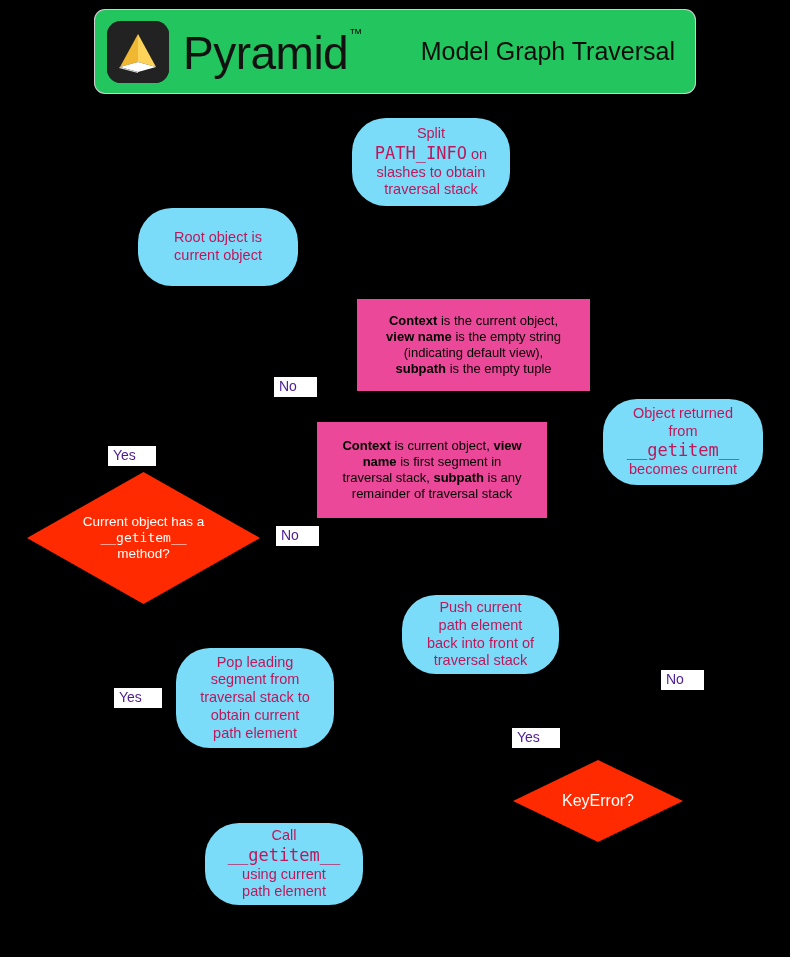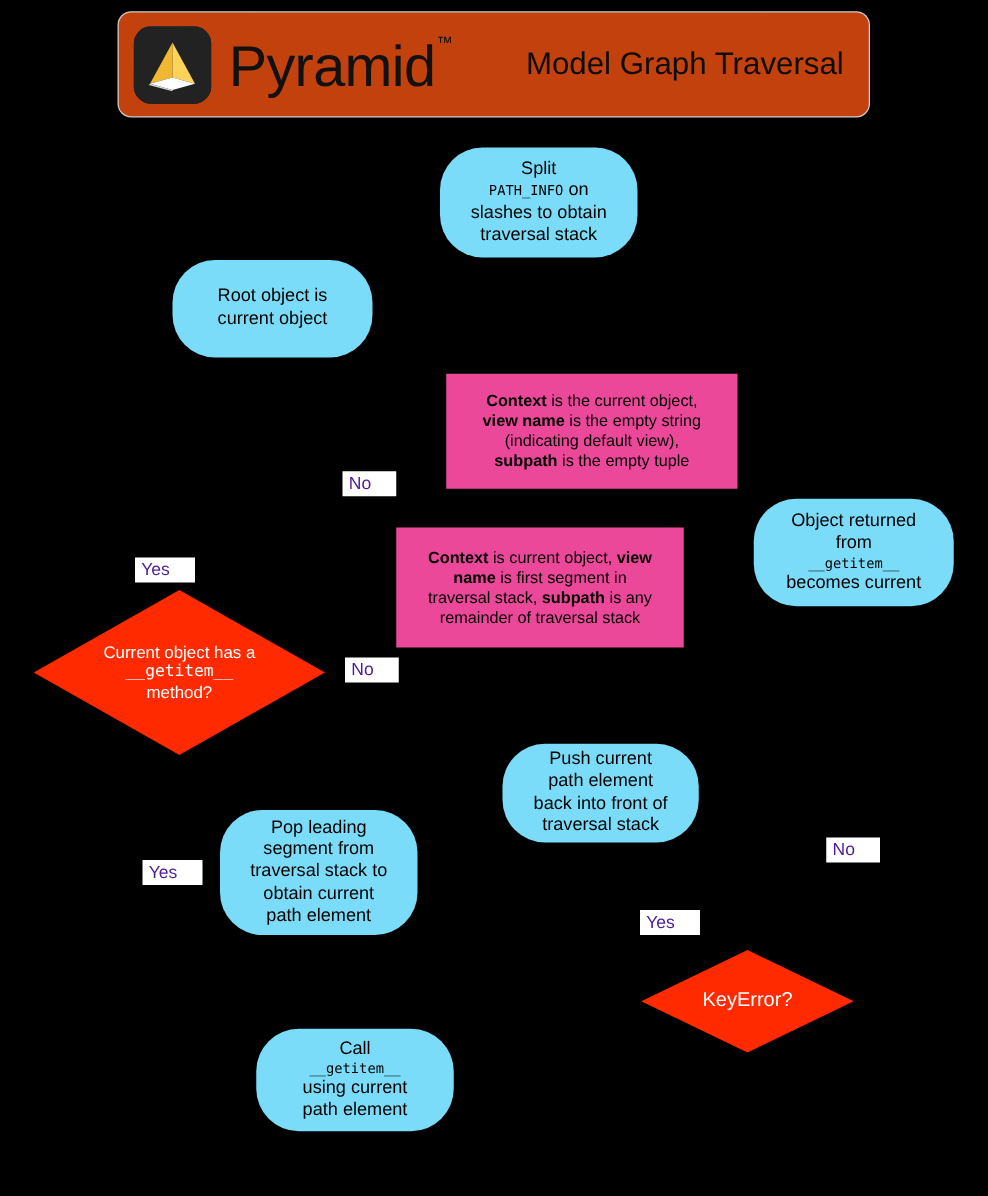--- a/index.html
+++ b/index.html
@@ -17,21 +17,21 @@
     -webkit-font-smoothing: antialiased;
   }
 
   
   #header-banner {
     position: absolute;
     left: 95px;
     top: 10px;
     width: 600px;
     height: 83px;
-    background: #c2410c;
+    background: #22c55e;
     border-radius: 10px;
     box-shadow: 0 0 0 1px #cfcfcf;
     display: flex;
     align-items: center;
     box-sizing: border-box;
     padding: 0 16px 0 12px;
   }
 
   #logo-mark {
     width: 62px;
@@ -90,21 +90,21 @@
     box-sizing: border-box;
     display: flex;
     align-items: center;
     justify-content: center;
     text-align: center;
   }
 
   .node-proc {
     background: #7adcf8;
     border-radius: 34px;
-    color: #000000;
+    color: #be185d;
     font-size: 14.5px;
     line-height: 1.22;
     padding: 0 8px;
   }
 
   .node-note {
     background: #ec4899;
     color: #000000;
     font-size: 13px;
     line-height: 1.25;
@@ -129,21 +129,21 @@
   .node-decision .dia-text {
     position: relative;
     z-index: 2;
     width: 100%;
     padding: 0 6px;
     box-sizing: border-box;
   }
 
   .mono {
     font-family: "DejaVu Sans Mono", "Liberation Mono", monospace;
-    font-size: 11px;
+    font-size: 17px;
     letter-spacing: 0px;
   }
   .node-decision .mono { font-size: 13px; }
 
   .edge-label {
     position: absolute;
     background: #ffffff;
     color: #4c1d95;
     font-size: 14px;
     line-height: 1.1;

